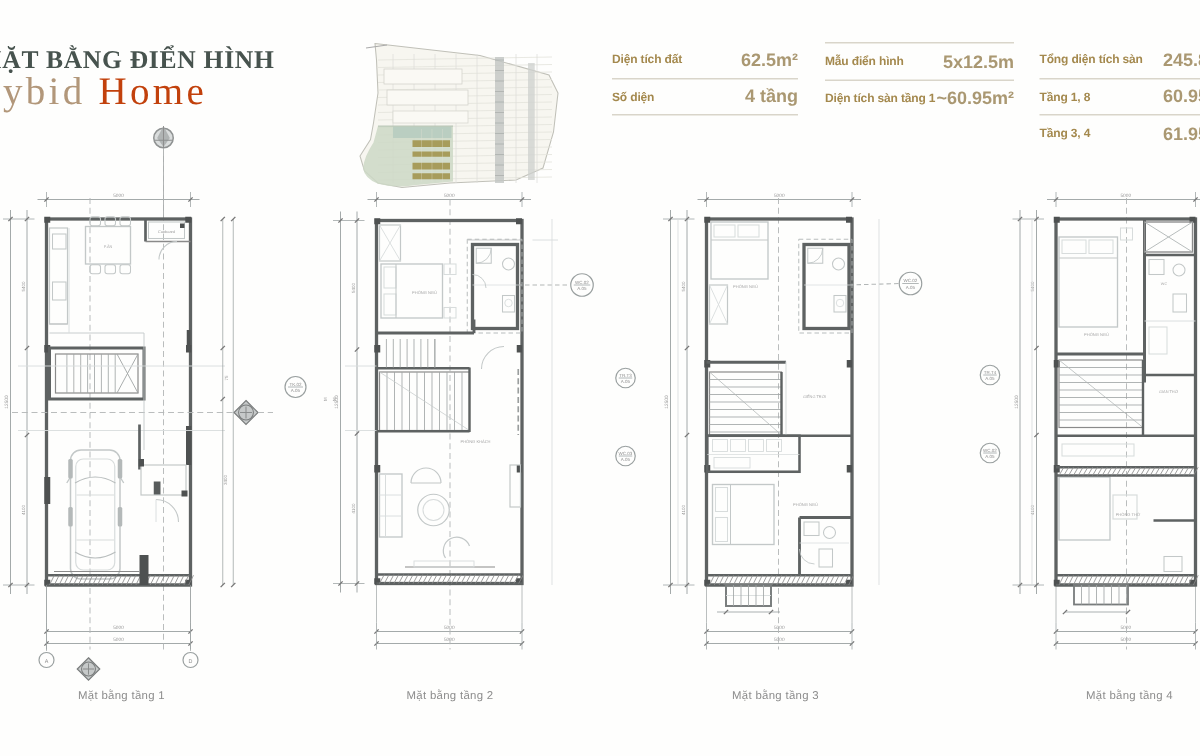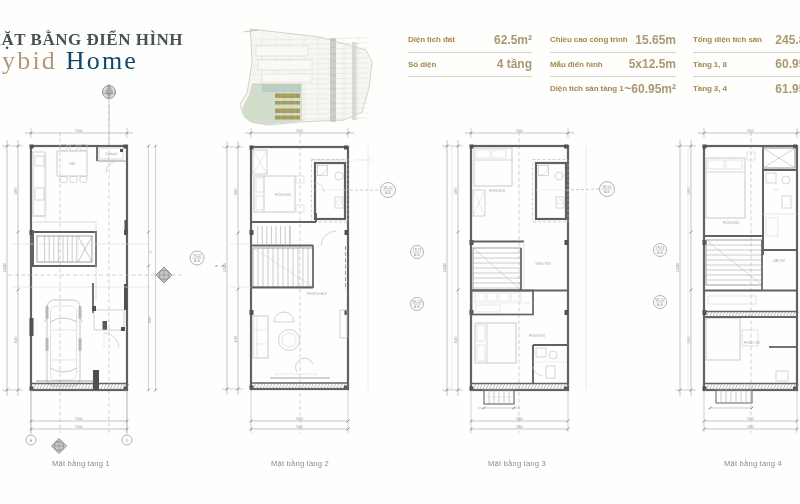--- a/index.html
+++ b/index.html
@@ -1,20 +1,20 @@
 <!DOCTYPE html>
 <html><head><meta charset="utf-8">
 <style>
 html,body{margin:0;padding:0;background:#fff;}
 #page{position:relative;width:800px;height:504px;background:#fefefd;overflow:hidden;
   font-family:"Liberation Sans",sans-serif;}
 .serif{font-family:"Liberation Serif",serif;}
 #t1{position:absolute;left:-15px;top:30px;font-size:17px;color:#47534e;letter-spacing:0.5px;font-weight:700;white-space:nowrap;}
 #t2{position:absolute;left:-19px;top:46px;font-size:26px;letter-spacing:2.2px;white-space:nowrap;font-weight:400;}
-#t2 .a{color:#b2977a;} #t2 .b{color:#0c4a6e;}
+#t2 .a{color:#b2977a;} #t2 .b{color:#c2410c;}
 .tbl{position:absolute;top:28px;}
 .row{display:flex;justify-content:space-between;align-items:center;height:23.5px;color:#a89158;}
 .row .l{font-size:8px;font-weight:700;color:#a4894e;letter-spacing:-0.1px;}
 .row .v{font-size:12px;font-weight:700;color:#aa9872;}
 .sep{border-top:1px solid #d9d5ca;height:0;}
 </style></head>
 <body>
 <div id="page">
   <div id="t1" class="serif">MẶT BẰNG ĐIỂN HÌNH</div>
   <div id="t2" class="serif"><span class="a">Hybid&nbsp;</span><span class="b">Home</span></div>
@@ -25,24 +25,20 @@
         <span class="v">62.5m²</span>
       </div>
     <div class="sep"></div>
     <div class="row">
         <span class="l">Số diện</span>
         <span class="v">4 tầng</span>
       </div>
     <div class="sep"></div>
   </div>
   <div class="tbl" style="left:550px;width:126px;">
-    <div class="row">
-        <span class="l">Chiều cao công trình</span>
-        <span class="v">15.65m</span>
-      </div>
     <div class="sep"></div>
     <div class="row">
         <span class="l">Mẫu điển hình</span>
         <span class="v">5x12.5m</span>
       </div>
     <div class="sep"></div>
     <div class="row">
         <span class="l">Diện tích sàn tầng 1</span>
         <span class="v">~60.95m²</span>
       </div>

